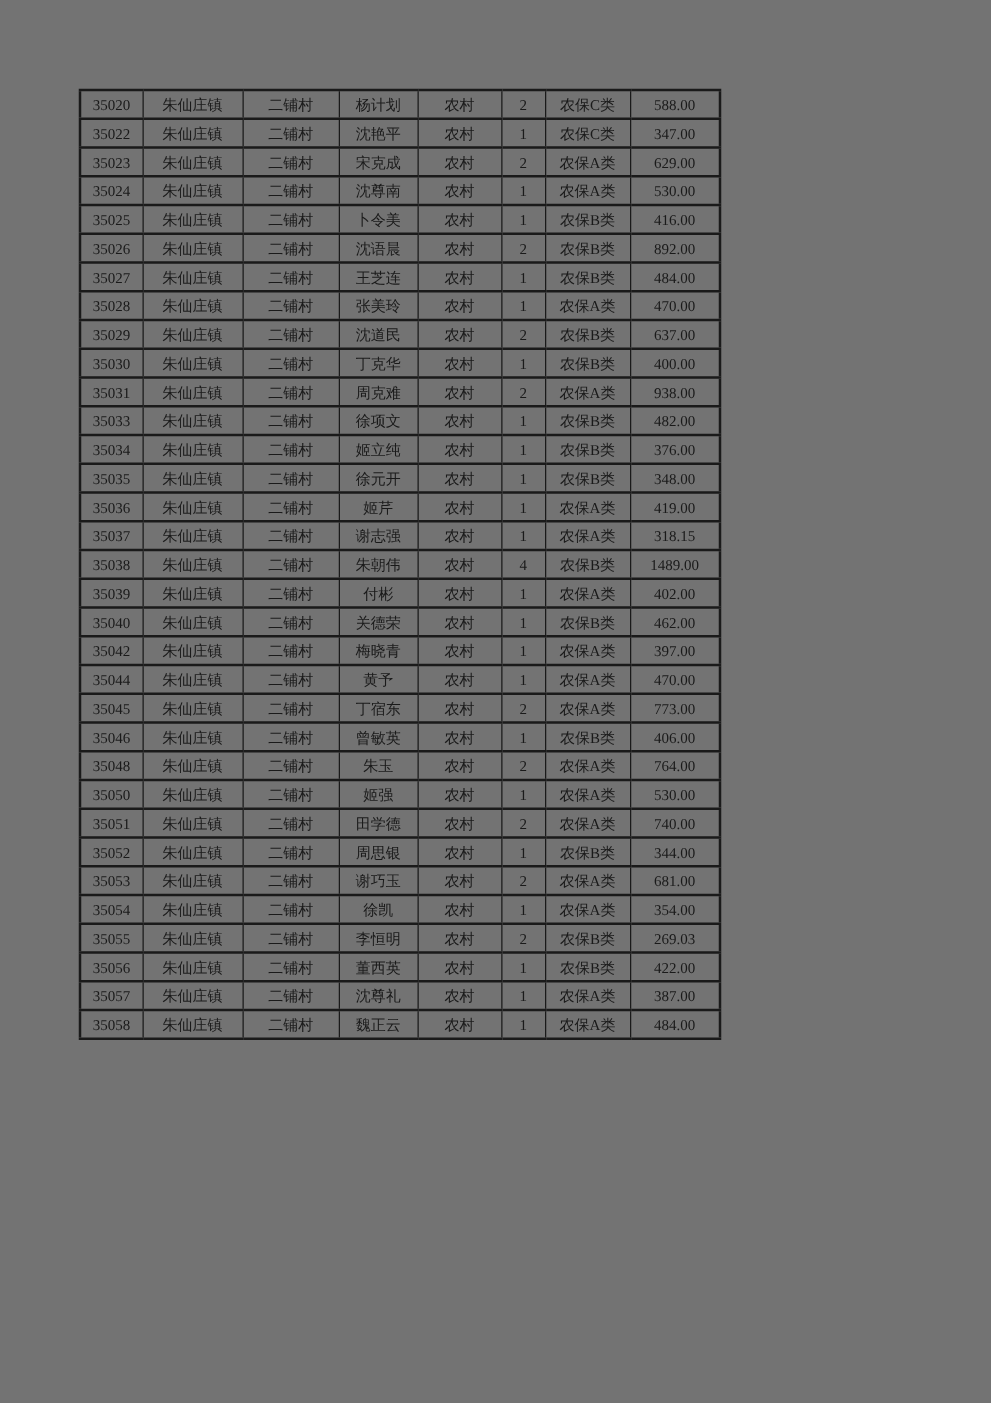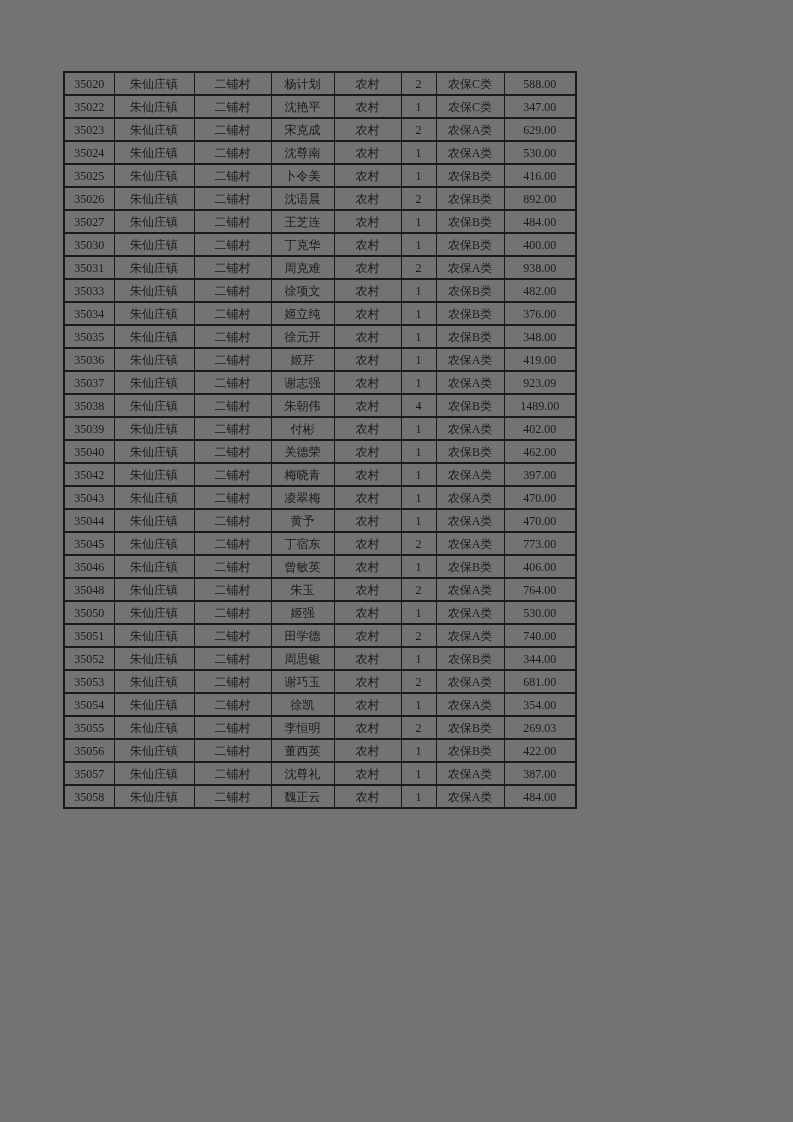--- a/index.html
+++ b/index.html
@@ -129,20 +129,40 @@
           <td>35027</td>
           <td>朱仙庄镇</td>
           <td>二铺村</td>
           <td>王芝连</td>
           <td>农村</td>
           <td>1</td>
           <td>农保B类</td>
           <td>484.00</td>
         </tr>
         <tr>
+          <td>35028</td>
+          <td>朱仙庄镇</td>
+          <td>二铺村</td>
+          <td>张美玲</td>
+          <td>农村</td>
+          <td>1</td>
+          <td>农保A类</td>
+          <td>470.00</td>
+        </tr>
+        <tr>
+          <td>35029</td>
+          <td>朱仙庄镇</td>
+          <td>二铺村</td>
+          <td>沈道民</td>
+          <td>农村</td>
+          <td>2</td>
+          <td>农保B类</td>
+          <td>637.00</td>
+        </tr>
+        <tr>
           <td>35030</td>
           <td>朱仙庄镇</td>
           <td>二铺村</td>
           <td>丁克华</td>
           <td>农村</td>
           <td>1</td>
           <td>农保B类</td>
           <td>400.00</td>
         </tr>
         <tr>
@@ -196,21 +216,21 @@
           <td>419.00</td>
         </tr>
         <tr>
           <td>35037</td>
           <td>朱仙庄镇</td>
           <td>二铺村</td>
           <td>谢志强</td>
           <td>农村</td>
           <td>1</td>
           <td>农保A类</td>
-          <td>923.09</td>
+          <td>318.15</td>
         </tr>
         <tr>
           <td>35038</td>
           <td>朱仙庄镇</td>
           <td>二铺村</td>
           <td>朱朝伟</td>
           <td>农村</td>
           <td>4</td>
           <td>农保B类</td>
           <td>1489.00</td>
@@ -237,30 +257,20 @@
         </tr>
         <tr>
           <td>35042</td>
           <td>朱仙庄镇</td>
           <td>二铺村</td>
           <td>梅晓青</td>
           <td>农村</td>
           <td>1</td>
           <td>农保A类</td>
           <td>397.00</td>
-        </tr>
-        <tr>
-          <td>35043</td>
-          <td>朱仙庄镇</td>
-          <td>二铺村</td>
-          <td>凌翠梅</td>
-          <td>农村</td>
-          <td>1</td>
-          <td>农保A类</td>
-          <td>470.00</td>
         </tr>
         <tr>
           <td>35044</td>
           <td>朱仙庄镇</td>
           <td>二铺村</td>
           <td>黄予</td>
           <td>农村</td>
           <td>1</td>
           <td>农保A类</td>
           <td>470.00</td>

